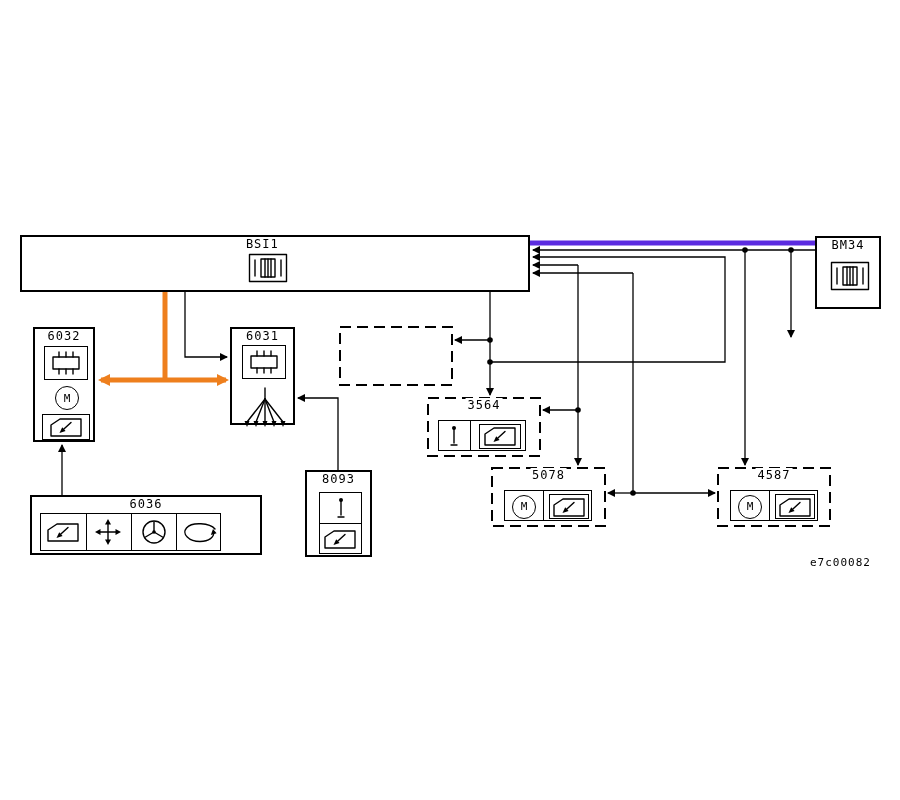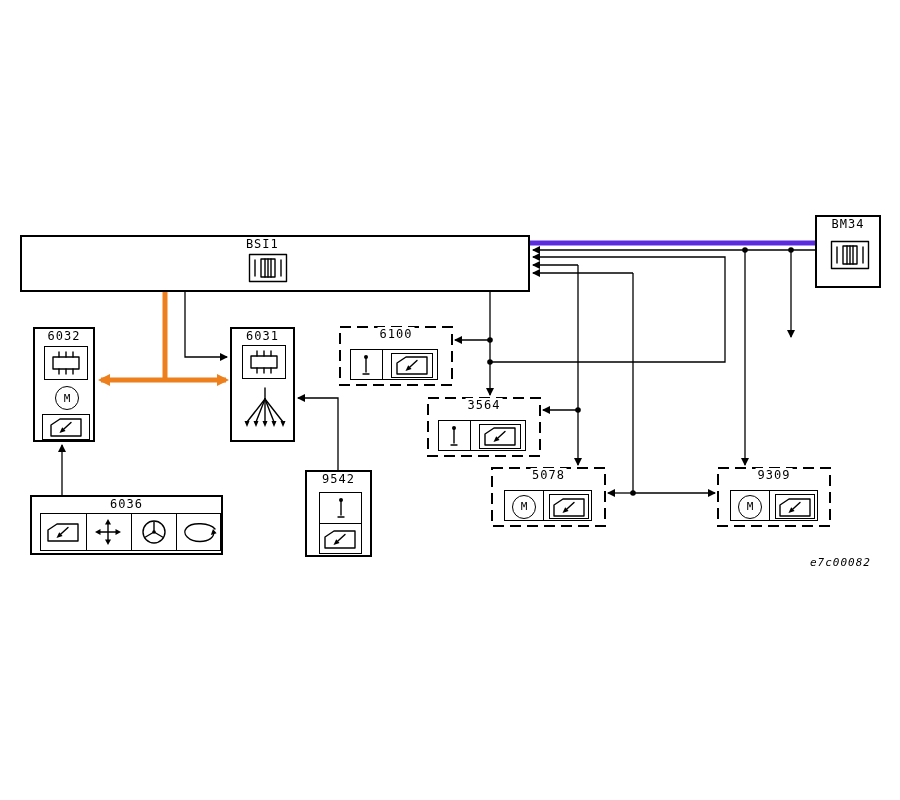--- a/index.html
+++ b/index.html
@@ -23,21 +23,21 @@
   .s{stroke:var(--line,#000);fill:none;stroke-width:1.4;stroke-linecap:round;stroke-linejoin:round;}
   .s2{stroke:var(--line,#000);fill:none;stroke-width:2.6;stroke-linecap:round;}
   .f{fill:var(--line,#000);stroke:none;}
   .wire{stroke:var(--line,#000);stroke-width:1.3;fill:none;}
   .dashrect{stroke:var(--line,#000);stroke-width:2;fill:none;stroke-dasharray:11 6;}
   .bus-purple{stroke:var(--purple,#5b2be0);stroke-width:5;fill:none;}
   .bus-orange{stroke:var(--orange,#ee7f1d);stroke-width:5;fill:none;}
   .f-line{fill:var(--line,#000);}
   .f-orange{fill:var(--orange,#ee7f1d);}
   .dot{fill:var(--line,#000);}
-  .wm{position:absolute;font-size:11px;font-style:italic;letter-spacing:1px;}
+  .wm{position:absolute;font-size:11px;letter-spacing:1px;}
 </style>
 </head>
 <body>
 
 <div class="stage">
 
   <svg class="wires" width="900" height="800">
     <defs>
       <marker id="ab" markerUnits="userSpaceOnUse" markerWidth="9" markerHeight="8" refX="7" refY="4" orient="auto">
         <path d="M0,0 L8,4 L0,8 Z" class="f-line"></path>
@@ -118,21 +118,21 @@
       <rect class="s" x="1.5" y="1.5" width="37" height="27"></rect>
       <line class="s" x1="7" y1="7" x2="7" y2="23"></line>
       <line class="s" x1="33" y1="7" x2="33" y2="23"></line>
       <rect class="s" x="13" y="6" width="14" height="18"></rect>
       <line class="s" x1="17" y1="6" x2="17" y2="24"></line>
       <line class="s" x1="20" y1="6" x2="20" y2="24"></line>
       <line class="s" x1="23" y1="6" x2="23" y2="24"></line>
     </svg>
   </div>
 
-  <div class="comp" style="left:815px;top:215px;width:66px;height:73px">
+  <div class="comp" style="left:815px;top:236px;width:66px;height:73px">
     <div class="lbl">BM34</div>
     <svg class="icon abs" style="left:13px;top:23px" width="40" height="30" viewBox="0 0 40 30">
       <rect class="s" x="1.5" y="1.5" width="37" height="27"></rect>
       <line class="s" x1="7" y1="7" x2="7" y2="23"></line>
       <line class="s" x1="33" y1="7" x2="33" y2="23"></line>
       <rect class="s" x="13" y="6" width="14" height="18"></rect>
       <line class="s" x1="17" y1="6" x2="17" y2="24"></line>
       <line class="s" x1="20" y1="6" x2="20" y2="24"></line>
       <line class="s" x1="23" y1="6" x2="23" y2="24"></line>
     </svg>
@@ -156,21 +156,21 @@
     </div>
     <div class="iconbox" style="left:7px;top:85px;width:48px;height:26px">
       <svg class="icon" width="34" height="22" viewBox="0 0 34 22">
         <polygon class="s" points="2,20 2,9 11,3 32,3 32,20"></polygon>
         <line class="s" x1="22" y1="6.5" x2="14.9" y2="13"></line>
         <polygon class="f" points="10.5,17 13.2,11.2 16.6,14.9"></polygon>
       </svg>
     </div>
   </div>
 
-  <div class="comp" style="left:230px;top:327px;width:65px;height:115px">
+  <div class="comp" style="left:230px;top:327px;width:65px;height:98px">
     <div class="lbl">6031</div>
     <div class="iconbox" style="left:10px;top:16px;width:44px;height:34px">
       <svg class="icon" width="36" height="28" viewBox="0 0 36 28">
         <rect class="s" x="5" y="8" width="26" height="12"></rect>
         <line class="s" x1="11" y1="3" x2="11" y2="8"></line>
           <line class="s" x1="18" y1="3" x2="18" y2="8"></line>
           <line class="s" x1="25" y1="3" x2="25" y2="8"></line>
         <line class="s" x1="11" y1="20" x2="11" y2="25"></line>
           <line class="s" x1="18" y1="20" x2="18" y2="25"></line>
           <line class="s" x1="25" y1="20" x2="25" y2="25"></line>
@@ -184,110 +184,92 @@
       <line class="s" x1="23" y1="14" x2="32" y2="37"></line>
       <line class="s" x1="23" y1="14" x2="41" y2="37"></line>
       <polygon class="f" points="2.5,36 7.5,36 5,42"></polygon>
       <polygon class="f" points="11.5,36 16.5,36 14,42"></polygon>
       <polygon class="f" points="20.5,36 25.5,36 23,42"></polygon>
       <polygon class="f" points="29.5,36 34.5,36 32,42"></polygon>
       <polygon class="f" points="38.5,36 43.5,36 41,42"></polygon>
     </svg>
   </div>
 
-  <div class="comp dashed" style="left:340px;top:327px;width:112px;height:58px">
-    <div class="lbl">6100</div>
+
+  <div class="comp dashed" style="left:428px;top:398px;width:112px;height:58px">
+    <div class="lbl">3564</div>
     <div class="inner" style="left:10px;top:22px;width:88px;height:31px">
       <svg class="icon abs" style="left:7px;top:3px" width="16" height="24" viewBox="0 0 16 24">
         <line class="s" x1="8" y1="5" x2="8" y2="19"></line>
           <circle class="f" cx="8" cy="4" r="2"></circle>
           <line class="s" x1="5" y1="21" x2="11" y2="21"></line>
       </svg>
       <div class="vdiv" style="left:31px"></div>
       <div class="iconbox" style="left:40px;top:2.5px;width:42px;height:25px">
         <svg class="icon" width="34" height="22" viewBox="0 0 34 22">
           <polygon class="s" points="2,20 2,9 11,3 32,3 32,20"></polygon>
           <line class="s" x1="22" y1="6.5" x2="14.9" y2="13"></line>
           <polygon class="f" points="10.5,17 13.2,11.2 16.6,14.9"></polygon>
         </svg>
       </div>
     </div>
   </div>
 
-  <div class="comp dashed" style="left:428px;top:398px;width:112px;height:58px">
-    <div class="lbl">3564</div>
-    <div class="inner" style="left:10px;top:22px;width:88px;height:31px">
-      <svg class="icon abs" style="left:7px;top:3px" width="16" height="24" viewBox="0 0 16 24">
-        <line class="s" x1="8" y1="5" x2="8" y2="19"></line>
-          <circle class="f" cx="8" cy="4" r="2"></circle>
-          <line class="s" x1="5" y1="21" x2="11" y2="21"></line>
-      </svg>
-      <div class="vdiv" style="left:31px"></div>
-      <div class="iconbox" style="left:40px;top:2.5px;width:42px;height:25px">
-        <svg class="icon" width="34" height="22" viewBox="0 0 34 22">
-          <polygon class="s" points="2,20 2,9 11,3 32,3 32,20"></polygon>
-          <line class="s" x1="22" y1="6.5" x2="14.9" y2="13"></line>
-          <polygon class="f" points="10.5,17 13.2,11.2 16.6,14.9"></polygon>
-        </svg>
-      </div>
-    </div>
-  </div>
-
   <div class="comp dashed" style="left:492px;top:468px;width:113px;height:58px">
     <div class="lbl">5078</div>
     <div class="inner" style="left:12px;top:22px;width:88px;height:31px">
       <div class="motor" style="left:7px;top:3.5px">
         <span>M</span>
       </div>
       <div class="vdiv" style="left:38px"></div>
       <div class="iconbox" style="left:44px;top:3px;width:40px;height:25px">
         <svg class="icon" width="34" height="22" viewBox="0 0 34 22">
           <polygon class="s" points="2,20 2,9 11,3 32,3 32,20"></polygon>
           <line class="s" x1="22" y1="6.5" x2="14.9" y2="13"></line>
           <polygon class="f" points="10.5,17 13.2,11.2 16.6,14.9"></polygon>
         </svg>
       </div>
     </div>
   </div>
 
   <div class="comp dashed" style="left:718px;top:468px;width:112px;height:58px">
-    <div class="lbl">9309</div>
+    <div class="lbl">4587</div>
     <div class="inner" style="left:12px;top:22px;width:88px;height:31px">
       <div class="motor" style="left:7px;top:3.5px">
         <span>M</span>
       </div>
       <div class="vdiv" style="left:38px"></div>
       <div class="iconbox" style="left:44px;top:3px;width:40px;height:25px">
         <svg class="icon" width="34" height="22" viewBox="0 0 34 22">
           <polygon class="s" points="2,20 2,9 11,3 32,3 32,20"></polygon>
           <line class="s" x1="22" y1="6.5" x2="14.9" y2="13"></line>
           <polygon class="f" points="10.5,17 13.2,11.2 16.6,14.9"></polygon>
         </svg>
       </div>
     </div>
   </div>
 
   <div class="comp" style="left:305px;top:470px;width:67px;height:87px">
-    <div class="lbl">9542</div>
+    <div class="lbl">8093</div>
     <div class="inner" style="left:12px;top:20px;width:43px;height:62px">
       <svg class="icon abs" style="left:13px;top:3px" width="16" height="24" viewBox="0 0 16 24">
         <line class="s" x1="8" y1="5" x2="8" y2="19"></line>
           <circle class="f" cx="8" cy="4" r="2"></circle>
           <line class="s" x1="5" y1="21" x2="11" y2="21"></line>
       </svg>
       <div class="hdiv" style="top:30px"></div>
       <svg class="icon abs" style="left:3px;top:35px" width="34" height="22" viewBox="0 0 34 22">
         <polygon class="s" points="2,20 2,9 11,3 32,3 32,20"></polygon>
         <line class="s" x1="22" y1="6.5" x2="14.9" y2="13"></line>
         <polygon class="f" points="10.5,17 13.2,11.2 16.6,14.9"></polygon>
       </svg>
     </div>
   </div>
 
-  <div class="comp" style="left:30px;top:495px;width:193px;height:60px">
+  <div class="comp" style="left:30px;top:495px;width:232px;height:60px">
     <div class="lbl">6036</div>
     <div class="inner" style="left:8px;top:16px;width:181px;height:38px">
       <svg class="icon abs" style="left:5px;top:7px" width="34" height="22" viewBox="0 0 34 22">
         <polygon class="s" points="2,20 2,9 11,3 32,3 32,20"></polygon>
         <line class="s" x1="22" y1="6.5" x2="14.9" y2="13"></line>
         <polygon class="f" points="10.5,17 13.2,11.2 16.6,14.9"></polygon>
       </svg>
       <div class="vdiv" style="left:45px"></div>
       <svg class="icon abs" style="left:52px;top:4px" width="30" height="28" viewBox="0 0 30 28">
         <line class="s" x1="15" y1="5" x2="15" y2="23"></line>

